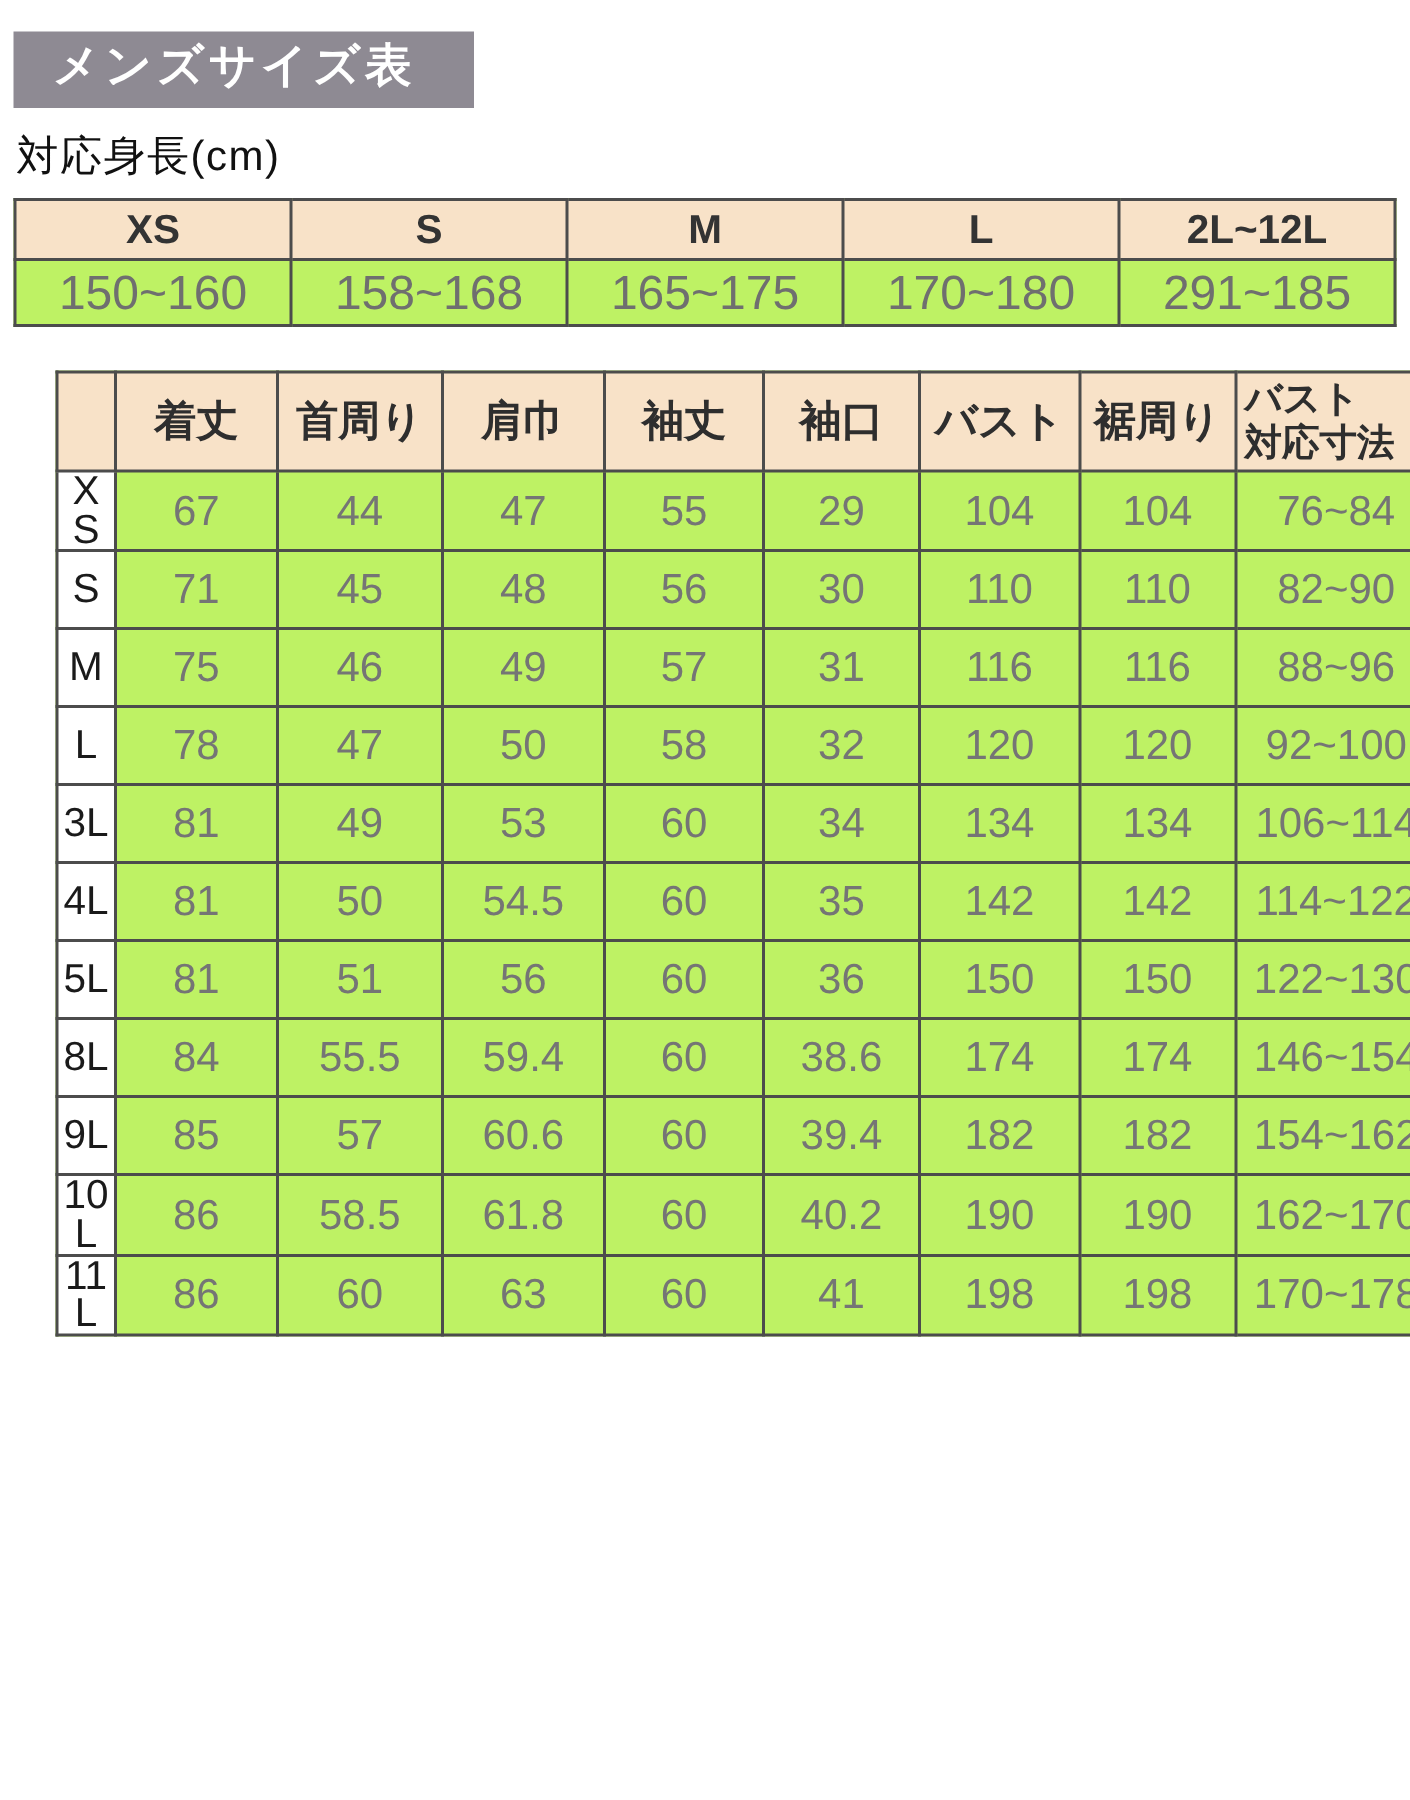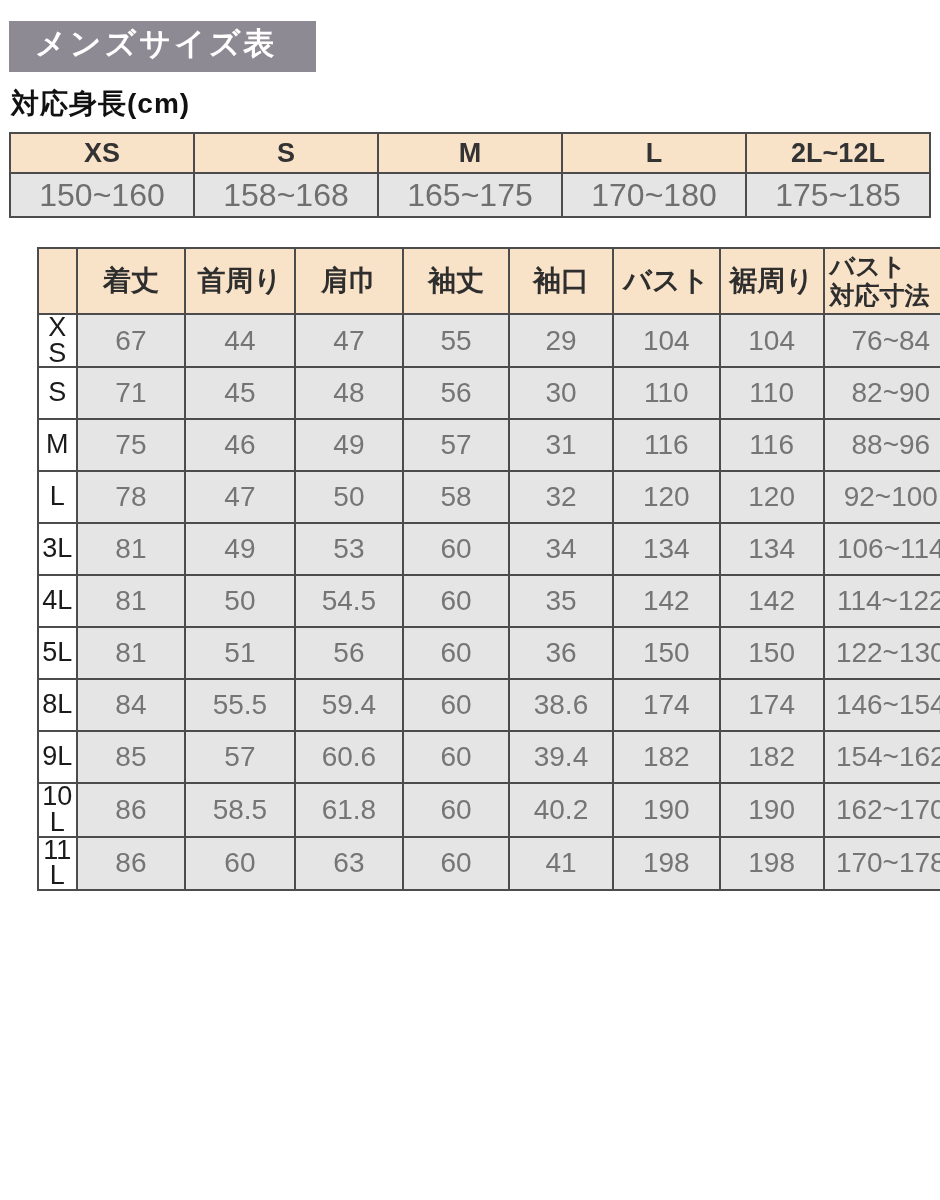--- a/index.html
+++ b/index.html
@@ -10,25 +10,25 @@
   .page{padding:21px 9px 0 9px;box-sizing:border-box;border-radius:18px;}
 
   .title-bar{
     display:inline-block;box-sizing:border-box;
     background:#8e8a93;color:#ffffff;
     font-size:31px;font-weight:bold;letter-spacing:3px;
     padding:2px 34px 7px 26px;min-width:307px;
   }
 
   .height-label{
-    font-size:28px;font-weight:bold;color:#111111;
+    font-size:28px;font-weight:normal;color:#111111;
     letter-spacing:1px;margin:13px 0 9px 2px;
   }
 
-  table{width:100%;border-collapse:collapse;table-layout:fixed;background:#e5e5e5;}
+  table{width:100%;border-collapse:collapse;table-layout:fixed;background:#bef264;}
   th,td{border:2px solid #4c4c4c;box-sizing:border-box;}
 
   
   .height-table th{
     background:#f8e2c8;color:#333333;
     font-size:27px;font-weight:600;height:40px;text-align:center;
   }
   .height-table td{
     color:#6f6f6f;font-size:32px;height:44px;text-align:center;
   }
@@ -71,21 +71,21 @@
           <th>L</th>
           <th>2L~12L</th>
         </tr>
     </thead>
     <tbody>
       <tr>
           <td>150~160</td>
           <td>158~168</td>
           <td>165~175</td>
           <td>170~180</td>
-          <td>175~185</td>
+          <td>291~185</td>
         </tr>
     </tbody>
   </table>
 
   <table class="size-table">
     <colgroup>
         <col style="width: 4.2%;">
         <col style="width: 11.8%;">
         <col style="width: 11.9%;">
         <col style="width: 11.8%;">

